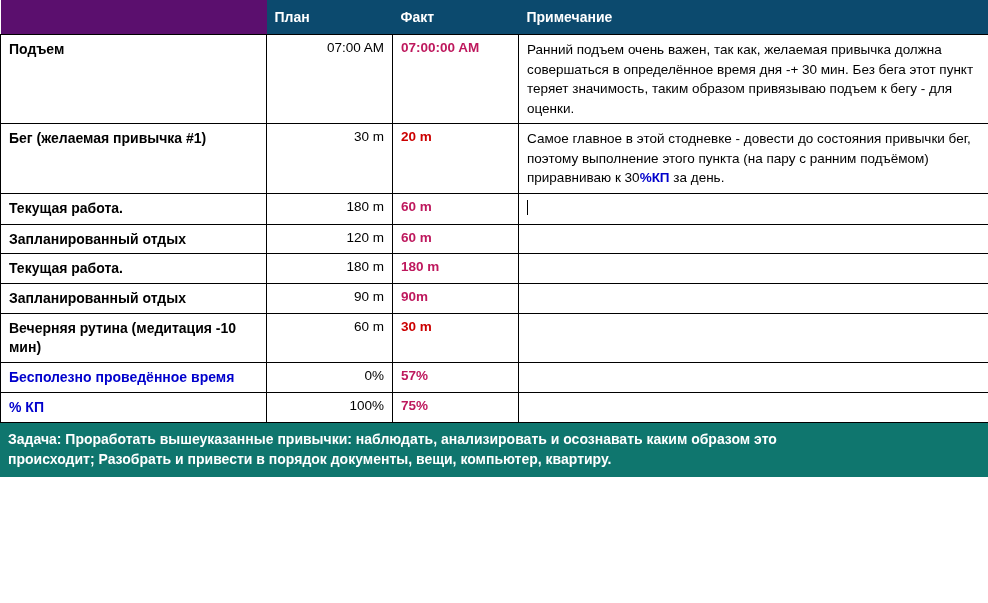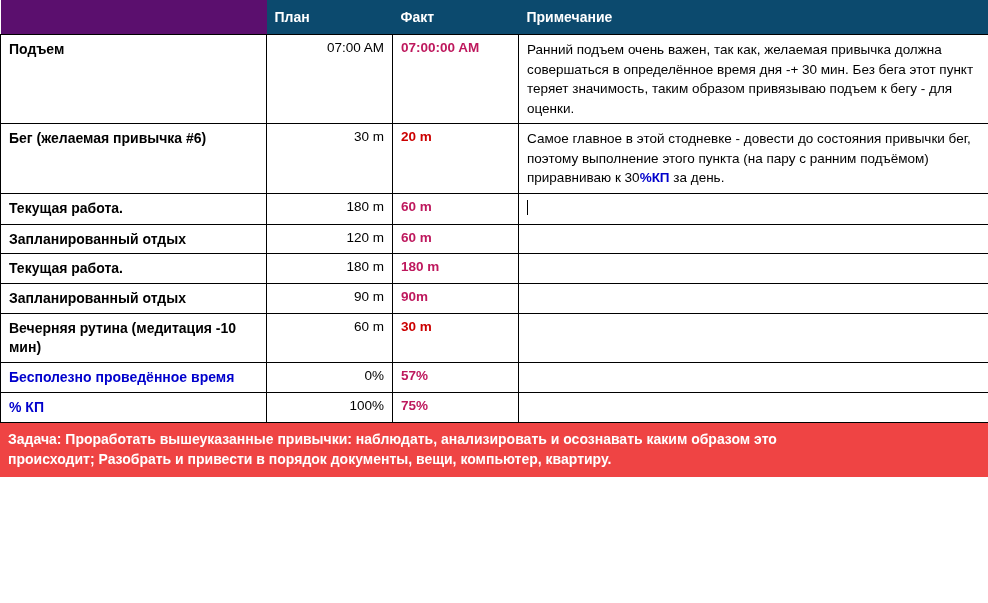--- a/index.html
+++ b/index.html
@@ -79,21 +79,21 @@
 
   .caret {
     display: inline-block;
     width: 1px;
     height: 15px;
     background: #000;
     vertical-align: -2px;
   }
 
   .footer {
-    background: #ef4444;
+    background: #0f766e;
     color: #ffffff;
     font-weight: bold;
     font-size: 14px;
     line-height: 1.45;
     padding: 6px 8px 8px 8px;
     width: 988px;
     box-sizing: border-box;
   }
   .footer .line { display: block; }
 </style>
@@ -119,21 +119,21 @@
     <tbody>
 
       <tr>
         <td class="task">Подъем</td>
         <td class="plan">07:00 AM</td>
         <td class="fact fact-green">07:00:00 AM</td>
         <td class="note">Ранний подъем очень важен, так как, желаемая привычка должна совершаться в определённое время дня  -+ 30 мин. Без бега этот пункт теряет значимость, таким образом привязываю подъем к бегу - для оценки.</td>
       </tr>
 
       <tr>
-        <td class="task">Бег (желаемая привычка #6)</td>
+        <td class="task">Бег (желаемая привычка #1)</td>
         <td class="plan">30 m</td>
         <td class="fact fact-red">20 m</td>
         <td class="note"><span>Самое главное в этой стодневке - довести до состояния привычки бег, поэтому выполнение этого пункта (на пару с ранним подъёмом) приравниваю к 30</span><span class="note-blue">%КП</span><span> за день.</span></td>
       </tr>
 
 
       <tr>
         <td class="task">Текущая работа.</td>
         <td class="plan">180 m</td>
         <td class="fact fact-green">60 m</td>

